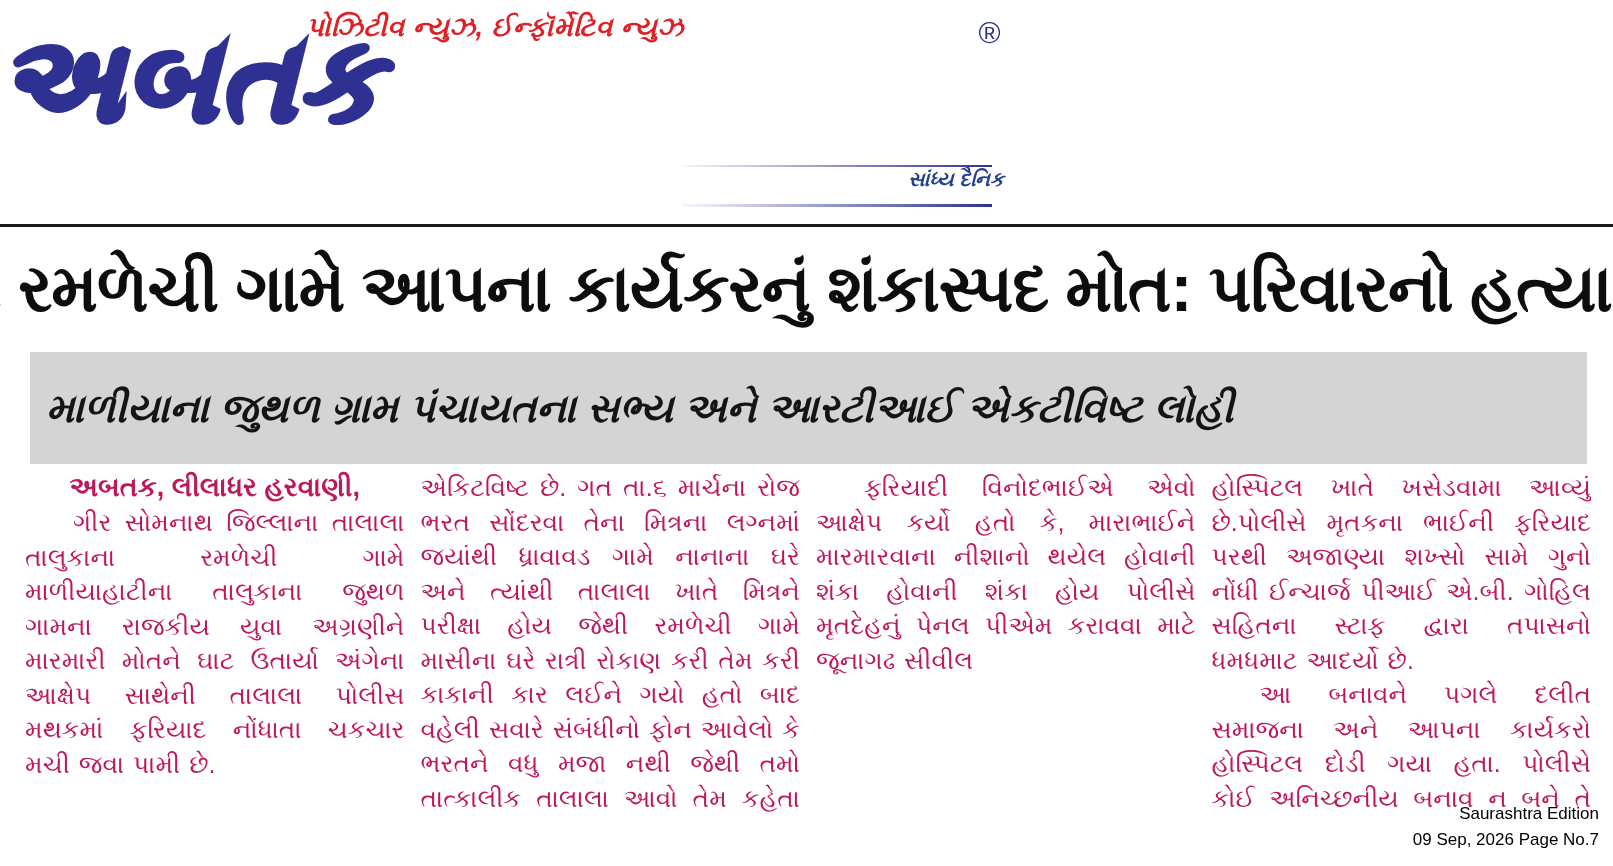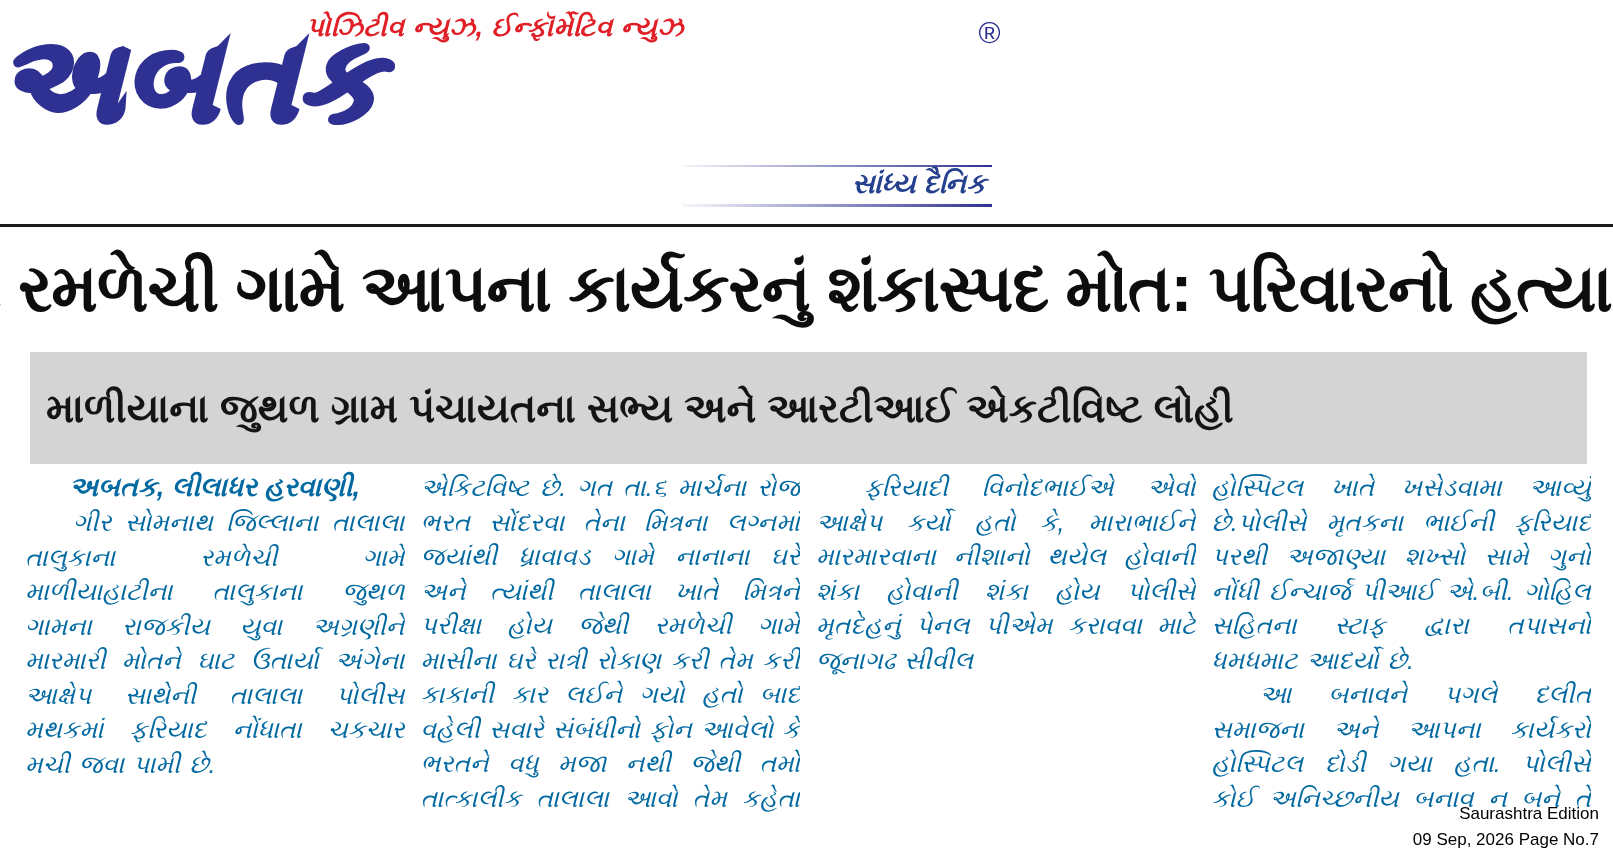--- a/index.html
+++ b/index.html
@@ -24,22 +24,22 @@
     color: var(--brand-blue, #2e3192);
     letter-spacing: 2px;
     font-family: "DejaVu Sans", sans-serif;
     -webkit-text-stroke: 6px var(--brand-blue, #2e3192);
   }
   .logo-rule {
     position: absolute; top: 165px; left: 682px; width: 310px; height: 2px;
     background: linear-gradient(to right, rgba(46,49,146,0.05), var(--brand-blue, #2e3192));
   }
   .subtitle {
-    position: absolute; top: 168px; left: 676px; width: 310px;
-    text-align: right; font-weight: bold; font-size: 28px;
+    position: absolute; top: 168px; left: 694px; width: 310px;
+    text-align: right; font-weight: bold; font-size: 20px;
     color: var(--subtitle-blue, #24408e);
   }
   .subtitle-rule {
     position: absolute; top: 204px; left: 682px; width: 310px; height: 3px;
     background: linear-gradient(to right, rgba(46,49,146,0.04), var(--brand-blue, #2e3192));
   }
   .top-rule {
     position: absolute; top: 224px; left: 0; width: 1613px; height: 3px;
     background: #1a1a1a;
   }
@@ -54,33 +54,32 @@
 
   
   .subhead {
     position: absolute; top: 352px; left: 30px; width: 1557px; height: 112px;
     background: var(--band-gray, #d4d4d4);
     display: flex; flex-direction: column; justify-content: center;
     padding: 4px 16px;
   }
   .subhead-line {
     font-size: 40px; font-weight: 900; color: #141414;
-    line-height: 1.32; white-space: nowrap; overflow: hidden;
+    line-height: 1.32; white-space: nowrap; overflow: hidden; font-style: italic;
   }
 
   
   .body-wrap {
     position: absolute; top: 470px; left: 25px; width: 1566px; height: 345px;
     display: flex; gap: 16px;
   }
   .col {
     flex: 1 1 0; overflow: hidden;
     font-size: 25px; line-height: 1.38; text-align: justify;
-    color: #0369a1;
-    font-style: italic;
+    color: #be185d;
   }
   .byline { text-align: center; font-weight: bold; font-size: 27px; line-height: 1.3; }
   .col p.indent { text-indent: 48px; }
   .col p { word-spacing: 2px; }
 
   
   .footer {
     position: absolute; right: 14px; bottom: 14px;
     text-align: right; font-size: 17px; color: #000; line-height: 1.5;
   }

